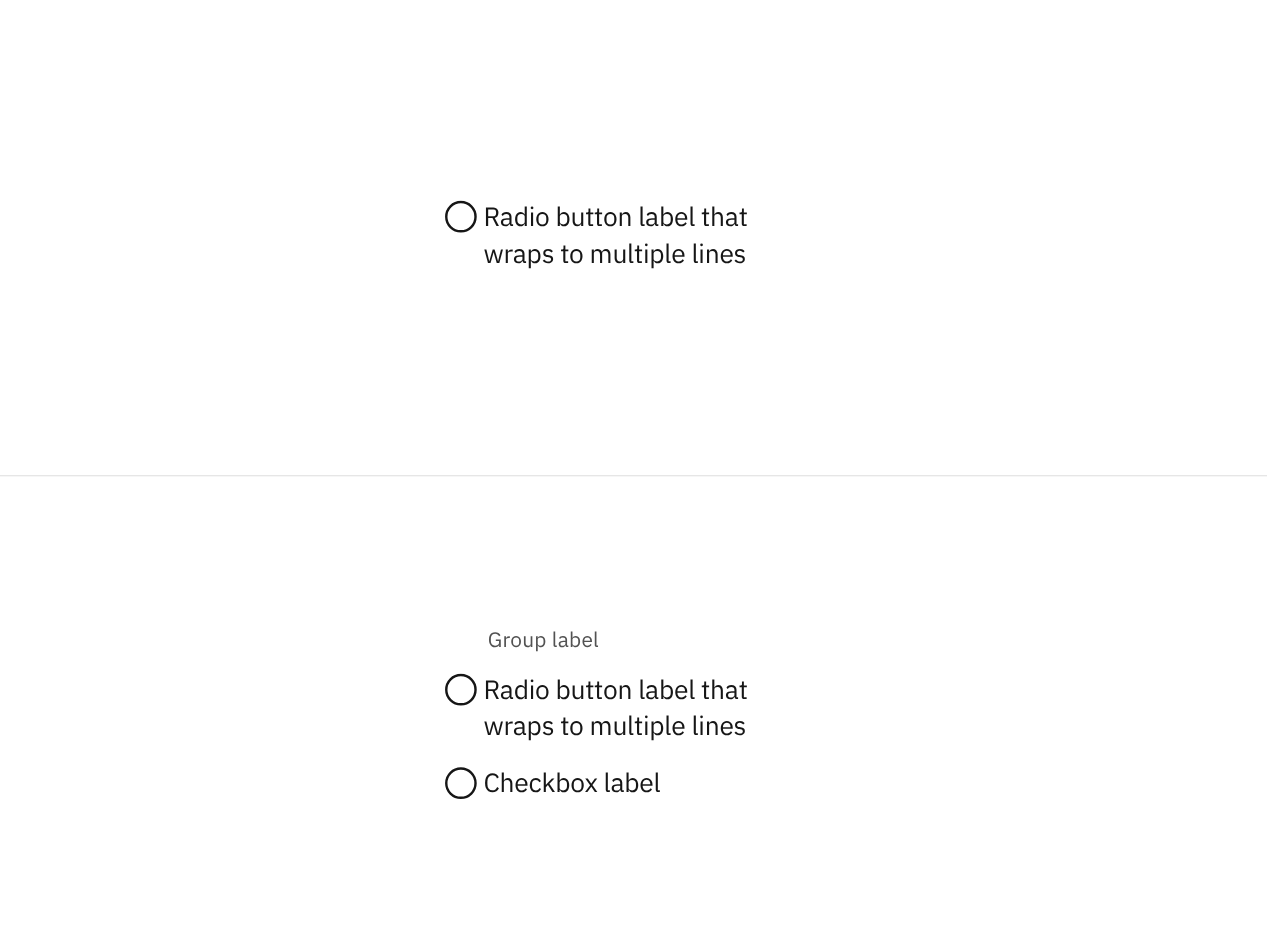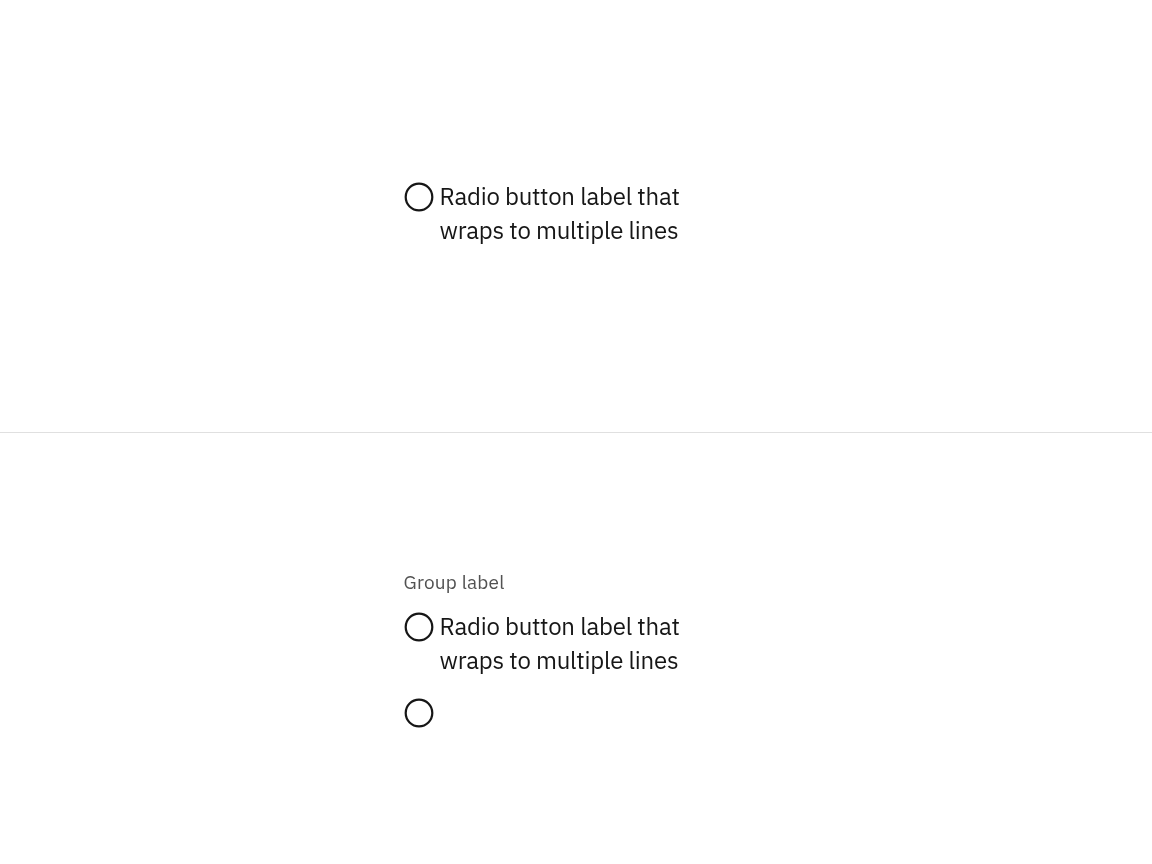--- a/index.html
+++ b/index.html
@@ -34,20 +34,21 @@
     .form-block {
       width: 340px;
       margin-left: -5px;
     }
     .group-label {
       font-size: 19px;
       font-weight: 400;
       color: #525252;
       margin-bottom: 16px;
       letter-spacing: 0.01em;
+      margin-left: 40px;
     }
     .radio-item {
       display: flex;
       align-items: flex-start;
       gap: 6px;
       margin-bottom: 18px;
     }
     .radio-item:last-child {
       margin-bottom: 0;
     }
@@ -103,15 +104,16 @@
         </svg>
       </span>
       <span class="radio-label">Radio button label that wraps to multiple lines</span>
     </div>
     <div class="radio-item">
       <span class="radio-circle">
         <svg viewBox="0 0 30 30">
           <circle cx="15" cy="15" r="13.3" fill="none" stroke="#161616" stroke-width="2.2"></circle>
         </svg>
       </span>
+      <span class="radio-label">Checkbox label</span>
     </div>
   </div>
 </div>
 
 </body></html>

